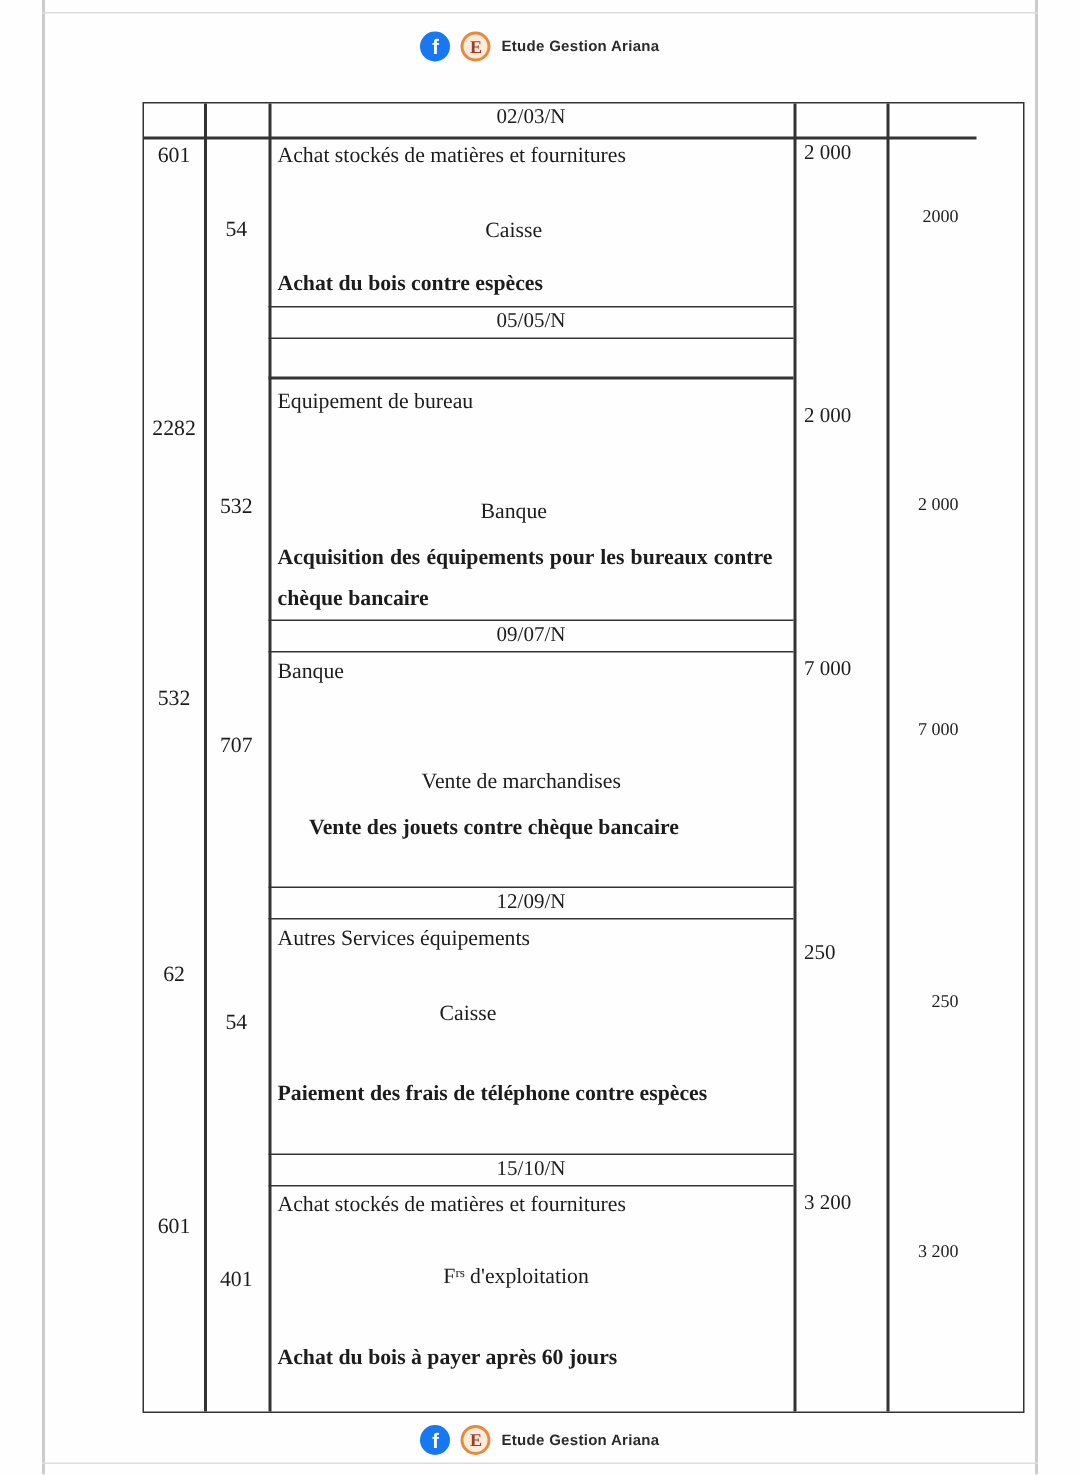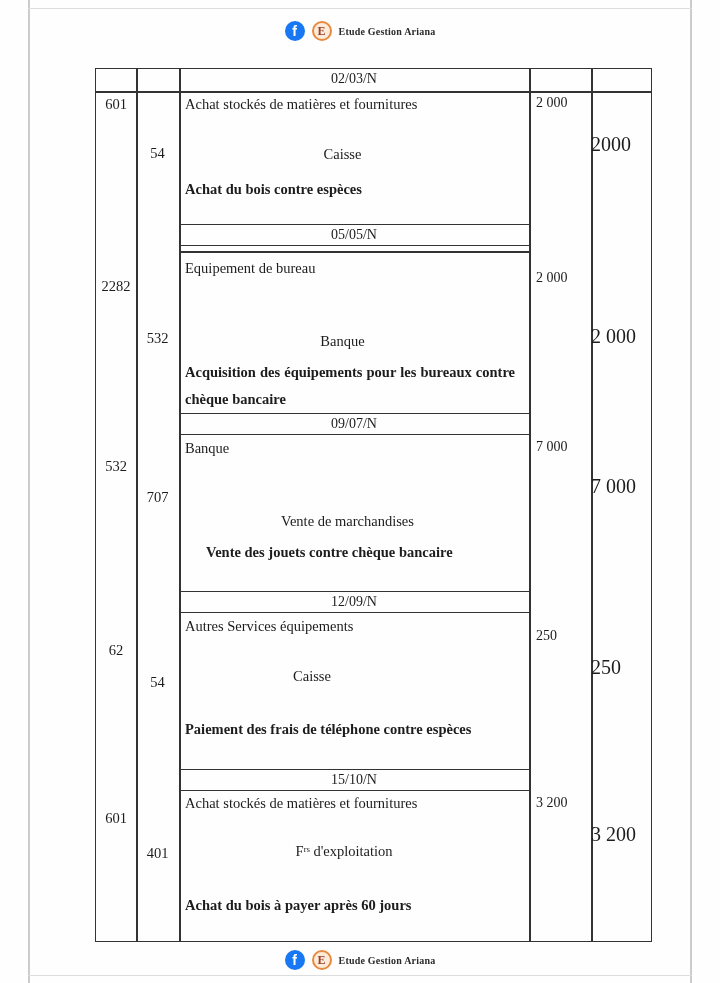--- a/index.html
+++ b/index.html
@@ -19,42 +19,42 @@
     width:20px; height:20px; border-radius:50%; background:#1877F2; color:#ffffff;
     font-family:"Liberation Sans",sans-serif; font-weight:bold; font-size:14px;
     display:flex; align-items:center; justify-content:center;
   }
   .e-badge {
     width:20px; height:20px; border-radius:50%; background:#FCECD9; border:2px solid #E78A3F;
     color:#9C3D2A; font-family:"Liberation Serif",serif; font-weight:bold; font-size:12px;
     display:flex; align-items:center; justify-content:center; box-sizing:border-box;
   }
   .brand-name {
-    font-family:Liberation Serif, serif; font-size:10px; font-weight:bold;
+    font-family:Liberation Sans, sans-serif; font-size:10px; font-weight:bold;
     color:#2a2a2a; letter-spacing:0.2px;
   }
 
   .jt { position:absolute; left:95px; top:68px; width:555px; height:872px;
-        border:1.5px solid var(--line); box-sizing:content-box; font-size:14.5px; }
+        border:1.5px solid var(--line); box-sizing:content-box; font-size:14.5px;padding-left:31px; }
   .vline { position:absolute; top:0; bottom:0; width:1.5px; background:var(--line); }
   .hline { position:absolute; height:1.5px; background:var(--line); }
   .entry { display:contents; }
   .date-cell { position:absolute; left:83px; width:350px; height:22px; line-height:20px;
                text-align:center; border-top:1.5px solid var(--line); border-bottom:1.5px solid var(--line);
                box-sizing:border-box; font-size:14px; }
   .date-cell.first { border-top:none; border-bottom:none; }
   .cell { position:absolute; line-height:18px; white-space:nowrap; }
   .c1 { left:0; width:40px; text-align:center; }
   .c2 { left:40px; width:43px; text-align:center; }
   .title { left:89px; }
   .ctitle { left:83px; width:350px; text-align:center; box-sizing:border-box; }
   .narr { left:89px; line-height:27px;font-weight:bold; }
   .narr.just { width:330px; text-align:justify; white-space:normal; }
   .amtd { left:440px; font-size:14px; }
-  .amtc { left:495px; width:60px; padding-right:12px; box-sizing:border-box; font-size:20px; }
+  .amtc { left:495px; width:60px; text-align:right; padding-right:12px; box-sizing:border-box; font-size:12px; }
 </style>
 </head>
 <body>
 
 <div class="page">
 
   <div class="edge-v" style="left:28px;"></div>
   <div class="edge-v" style="left:690px;"></div>
   <div class="edge-h" style="top:8px;"></div>
   <div class="edge-h" style="top:975px;"></div>
@@ -79,21 +79,21 @@
       <div class="cell title" style="top:26px;">Achat stockés de matières et fournitures</div>
       <div class="cell amtd" style="top:25px;">2 000</div>
       <div class="cell c2" style="top:75px;">54</div>
       <div class="cell ctitle" style="top:76px; padding-right:23px;">Caisse</div>
       <div class="cell amtc" style="top:66px;">2000</div>
       <div class="cell narr" style="top:107px;">Achat du bois contre espèces</div>
     </div>
 
     
     <div class="entry">
-      <div class="date-cell" style="top:155px;">05/05/N</div>
+      <div class="date-cell" style="top:135px;">05/05/N</div>
       <div class="hline" style="left:83px; top:182px; width:350px;"></div>
       <div class="cell title" style="top:190px;">Equipement de bureau</div>
       <div class="cell c1" style="top:208px;">2282</div>
       <div class="cell amtd" style="top:200px;">2 000</div>
       <div class="cell c2" style="top:260px;">532</div>
       <div class="cell ctitle" style="top:263px; padding-right:23px;">Banque</div>
       <div class="cell amtc" style="top:258px;">2 000</div>
       <div class="cell narr just" style="top:290px;">Acquisition des équipements pour les bureaux contre chèque bancaire</div>
     </div>
 

